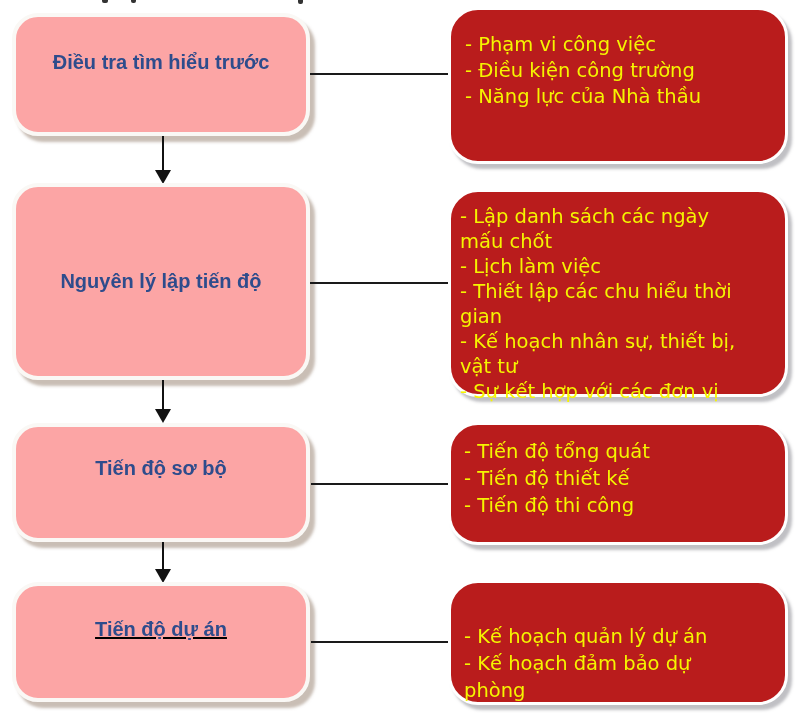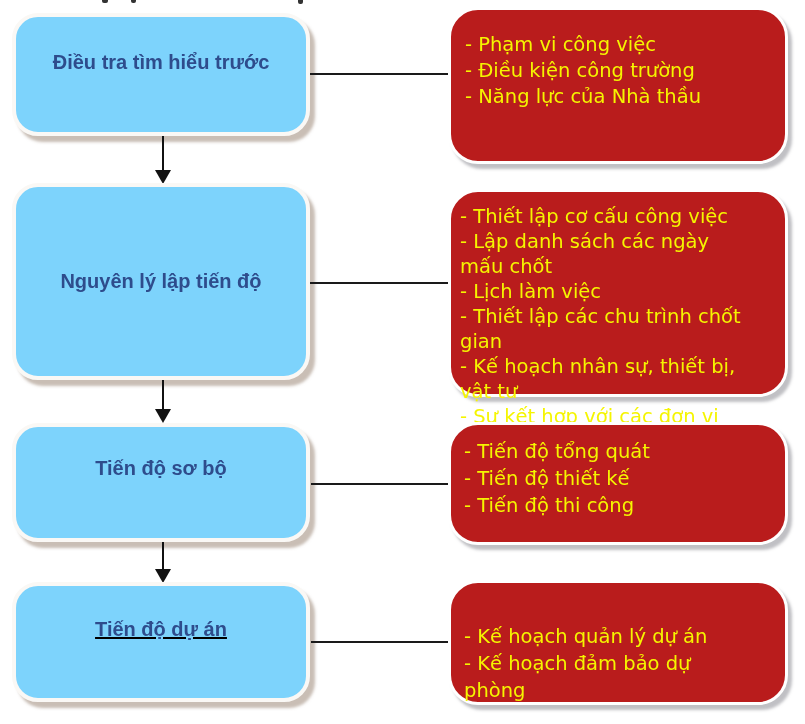--- a/index.html
+++ b/index.html
@@ -7,21 +7,21 @@
     position:relative;
     width:805px;height:724px;
     background:#ffffff;
     overflow:hidden;
     font-family:"Liberation Sans",sans-serif;
   }
   
   .step-box{
     position:absolute;left:12px;width:298px;
     box-sizing:border-box;
-    background:#7dd3fc;
+    background:#fca5a5;
     border:4px solid #FAF8F5;
     border-radius:26px;
     box-shadow:5px 6px 3px rgba(148,126,108,0.5);
     display:flex;align-items:center;justify-content:center;
   }
   .step-label{
     color:#2E4C8C;font-weight:bold;font-size:20px;
     font-family:"Liberation Sans",sans-serif;
     text-align:center;
   }
@@ -95,25 +95,24 @@
   </div>
 
   <div class="arrow-line al1"></div>
   <div class="arrow-head ah1"></div>
 
   <div class="step-box ob2">
     <span class="step-label">Nguyên lý lập tiến độ</span>
   </div>
   <div class="connector hc2"></div>
   <div class="detail-box bb2">
-    <div class="detail-line">- Thiết lập cơ cấu công việc</div>
     <div class="detail-line">- Lập danh sách các ngày
 mấu chốt</div>
     <div class="detail-line">- Lịch làm việc</div>
-    <div class="detail-line">- Thiết lập các chu trình chốt
+    <div class="detail-line">- Thiết lập các chu hiểu thời
 gian</div>
     <div class="detail-line">- Kế hoạch nhân sự, thiết bị,
 vật tư</div>
     <div class="detail-line">- Sự kết hợp với các đơn vị</div>
   </div>
 
   <div class="arrow-line al2"></div>
   <div class="arrow-head ah2"></div>
 
   <div class="step-box ob3">

